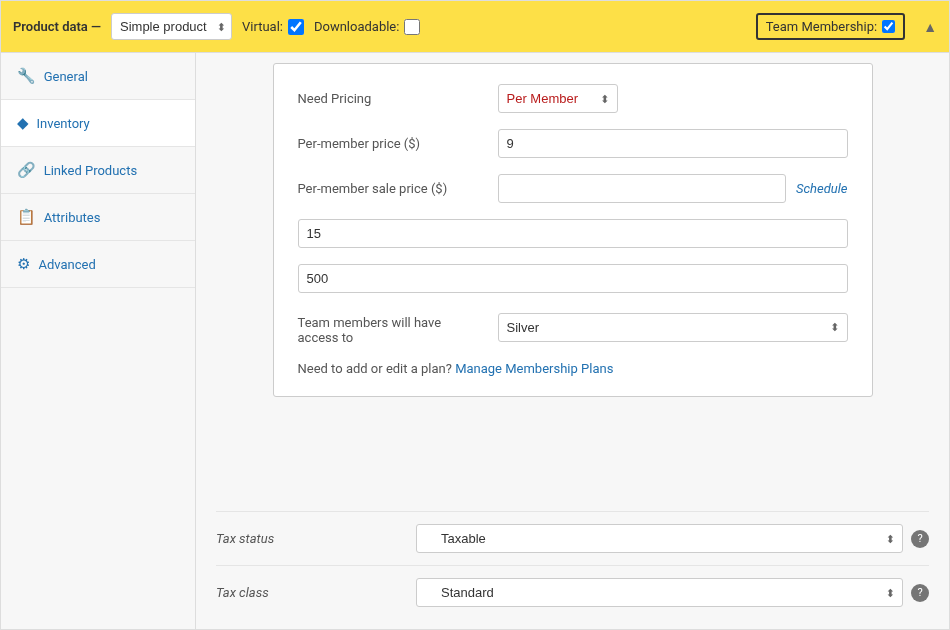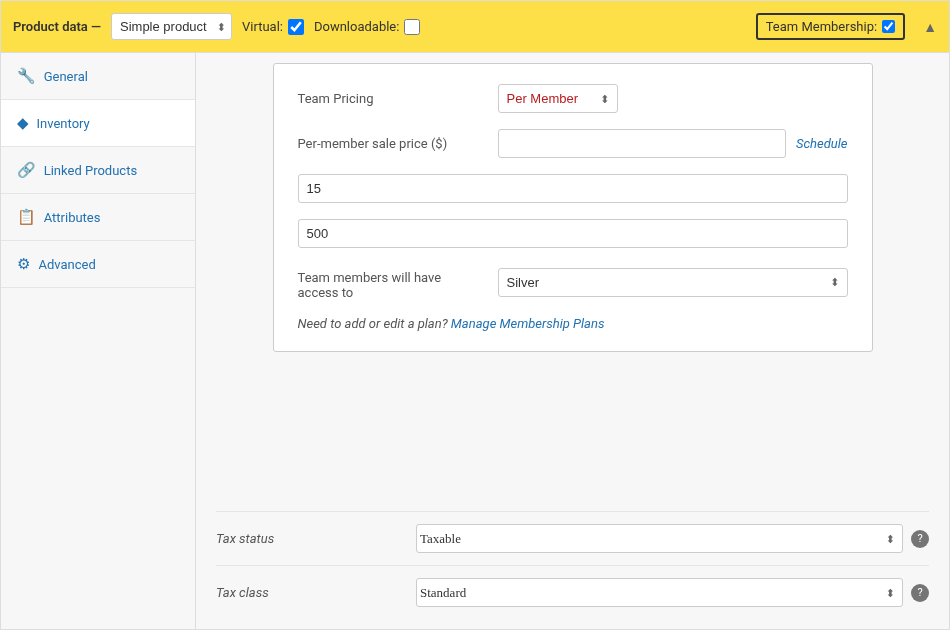--- a/index.html
+++ b/index.html
@@ -203,21 +203,20 @@
       color: #555;
       font-size: 13px;
       align-self: flex-start;
       padding-top: 6px;
     }
 
     .manage-plans-row {
       margin-top: 8px;
       font-size: 13px;
       color: #555;
-      font-style: italic;
     }
     .manage-link {
       color: #2271b1;
       text-decoration: none;
     }
 
     
     .bottom-rows {
       position: absolute;
       bottom: 0;
@@ -241,26 +240,25 @@
     .bottom-select-wrapper {
       position: relative;
       flex: 1;
     }
     .bottom-select {
       width: 100%;
       appearance: none;
       -webkit-appearance: none;
       border: 1px solid #ccc;
       border-radius: 3px;
-      padding: 6px 28px 6px 3px;
-      font-size: 13px;
-      color: #333;
-      background: #fff;
-      cursor: pointer;
-      font-family: Liberation Serif, serif;
+      padding: 6px 28px 6px 24px;
+      font-size: 13px;
+      color: #333;
+      background: #fff;
+      cursor: pointer;
     }
     .bottom-select-arrow {
       position: absolute;
       right: 8px;
       top: 50%;
       transform: translateY(-50%);
       font-size: 11px;
       color: #666;
       pointer-events: none;
     }
@@ -353,30 +351,34 @@
       <span class="sidebar-icon">⚙</span>
       <span>Advanced</span>
     </a>
   </nav>
 
   <div class="right-panel">
 
     <div class="modal-panel">
 
       <div class="form-row">
-        <span class="form-label">Team Pricing</span>
+        <span class="form-label">Need Pricing</span>
         <div class="team-pricing-select-wrapper">
           <select class="team-pricing-select">
             <option>Per Member</option>
             <option>Per Team</option>
           </select>
           <span class="team-pricing-arrow">⬍</span>
         </div>
       </div>
 
+      <div class="form-row">
+        <span class="form-label">Per-member price ($)</span>
+        <input type="text" class="form-input" value="9" style="">
+      </div>
 
       <div class="form-row">
         <span class="form-label">Per-member sale price ($)</span>
         <input type="text" class="form-input" value="" style="">
         <a href="#" class="schedule-link">Schedule</a>
       </div>
 
       <div class="form-row">
         <input type="text" class="form-input" value="15" style="">
       </div>

